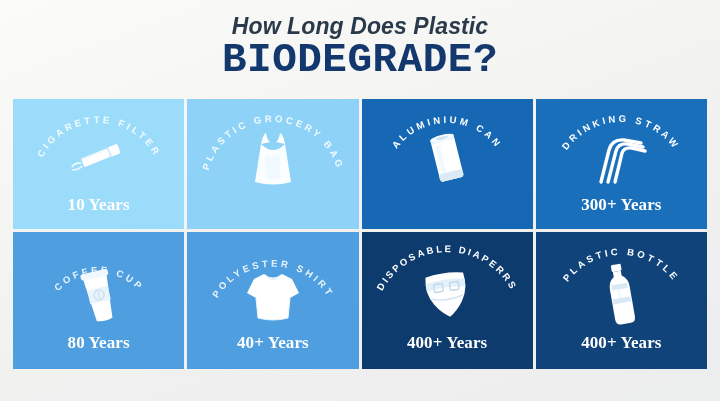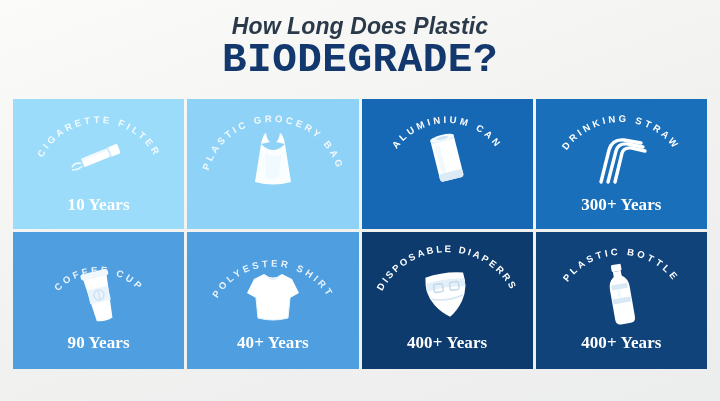--- a/index.html
+++ b/index.html
@@ -226,21 +226,21 @@
           <svg width="46" height="62" viewBox="0 0 46 62">
             <g transform="rotate(-13 23 31)">
               <path d="M11 12 L15 56 q8 3 16 0 L35 12 Z" fill="#ffffff"></path>
               <rect x="9" y="7" width="28" height="6.5" rx="2.6" fill="#f1f8fd"></rect>
               <rect x="12.5" y="24" width="21" height="14" fill="#e9f4fc"></rect>
               <circle cx="23" cy="31" r="5" fill="none" stroke="#cfe3f3" stroke-width="1.6"></circle>
               <path d="M23 27 v8" stroke="#cfe3f3" stroke-width="1.5"></path>
             </g>
           </svg>
         </div>
-        <div class="years">90 Years</div>
+        <div class="years">80 Years</div>
       </div>
     </div>
 
     <div class="tile row2" style="background:#4f9fe0;">
       <div class="tile-inner">
         <svg class="arc-svg arc-dim" viewBox="0 0 160 92">
           <defs>
               <path id="arc6" d="M 18,80 A 63,60 0 0 1 142,80" fill="none"></path>
             </defs>
           <text class="arc-text"><textPath href="#arc6" startOffset="50%" text-anchor="middle">POLYESTER SHIRT</textPath></text>

